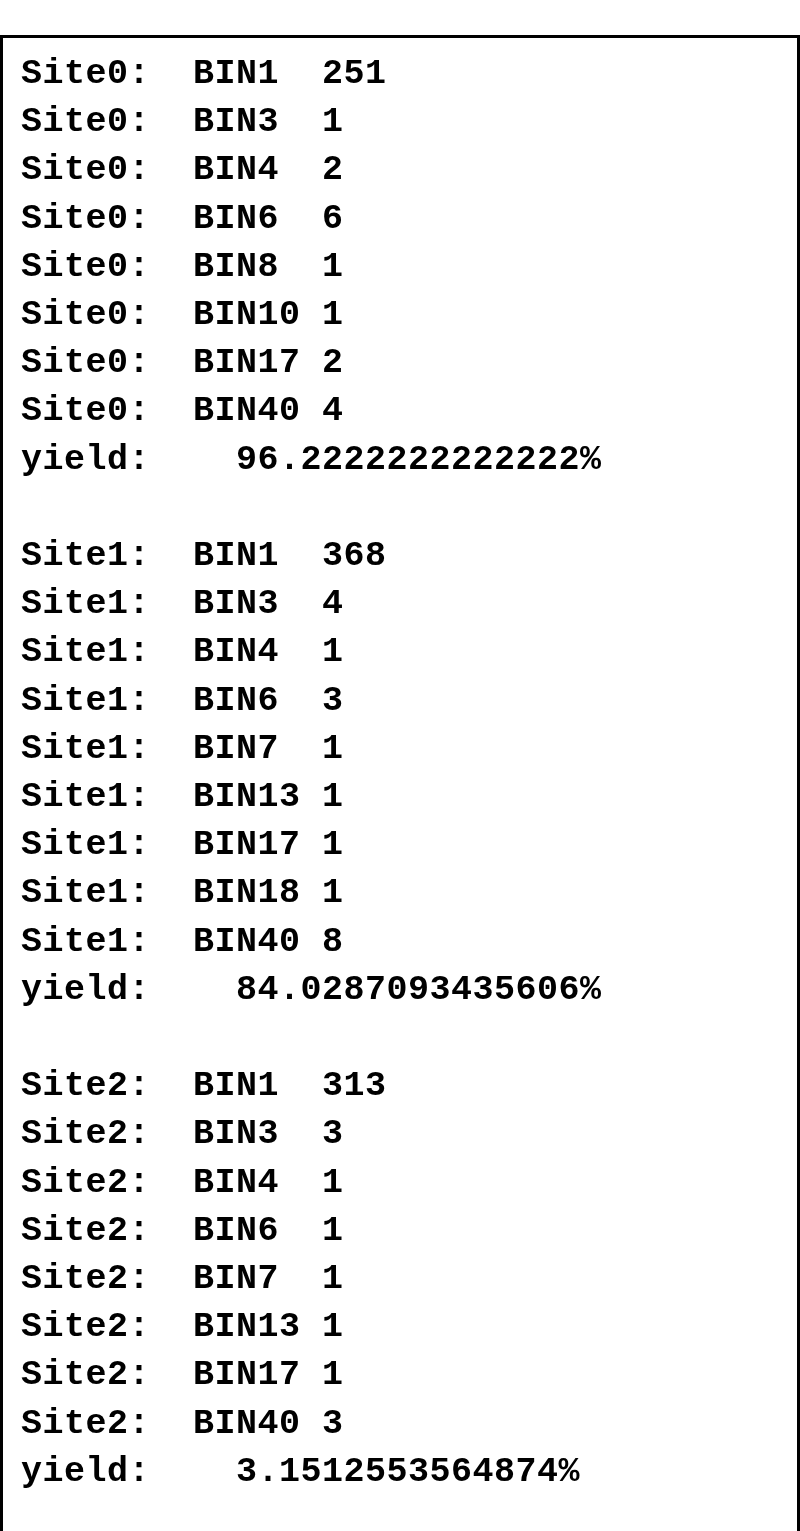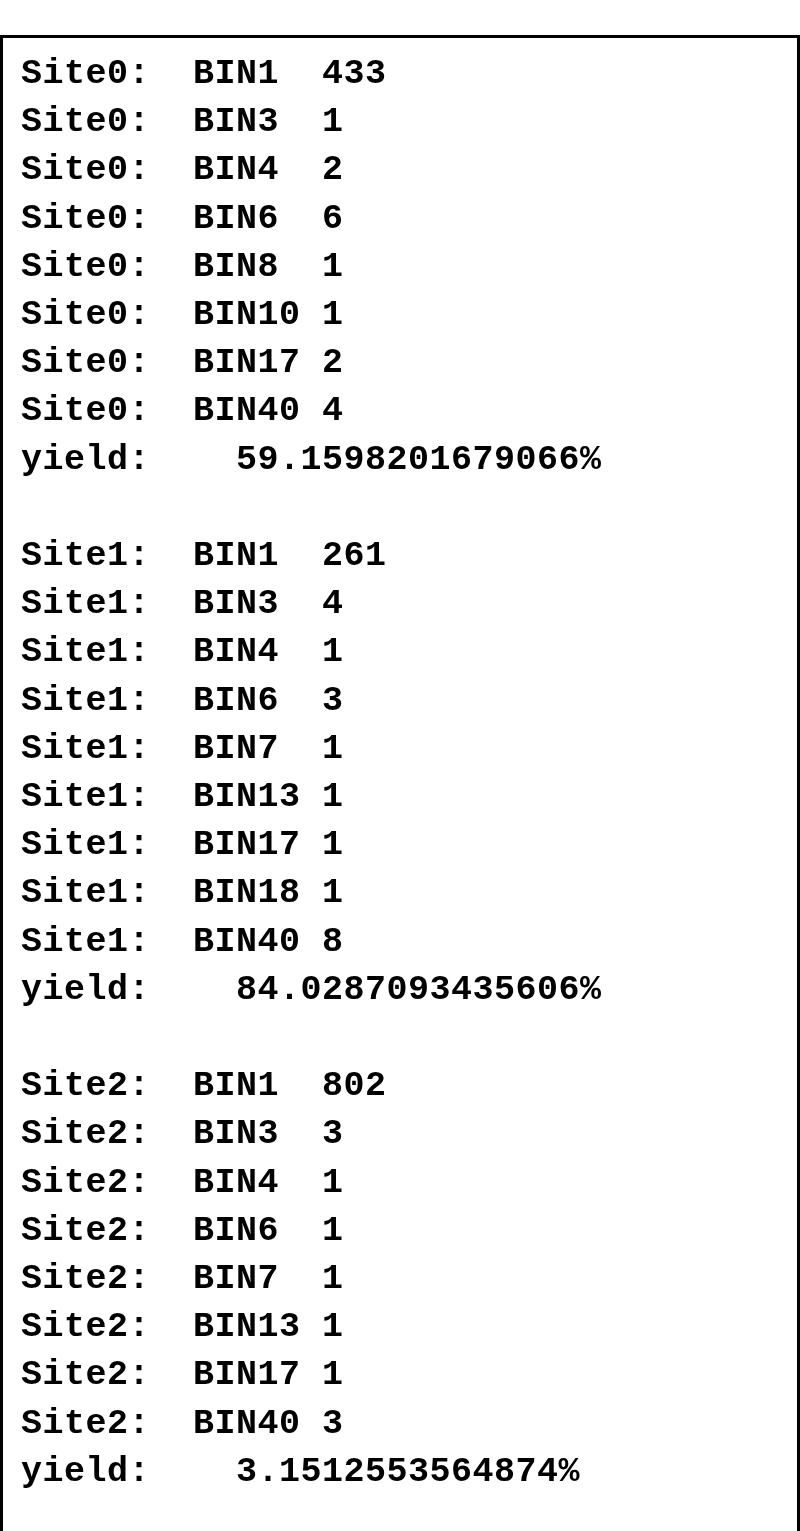--- a/index.html
+++ b/index.html
@@ -18,42 +18,42 @@
       line-height: 48.2px;
       white-space: pre;
       color: #000;
       letter-spacing: 0.5px;
       font-weight: 600;
     }
   </style>
 </head>
 <body>
 
-<pre class="terminal-output" id="term"><span><span>Site0:  </span><span>BIN1  </span><span>433</span></span>
+<pre class="terminal-output" id="term"><span><span>Site0:  </span><span>BIN1  </span><span>251</span></span>
 <span><span>Site0:  </span><span>BIN3  </span><span>1</span></span>
 <span><span>Site0:  </span><span>BIN4  </span><span>2</span></span>
 <span><span>Site0:  </span><span>BIN6  </span><span>6</span></span>
 <span><span>Site0:  </span><span>BIN8  </span><span>1</span></span>
 <span><span>Site0:  </span><span>BIN10 </span><span>1</span></span>
 <span><span>Site0:  </span><span>BIN17 </span><span>2</span></span>
 <span><span>Site0:  </span><span>BIN40 </span><span>4</span></span>
-<span><span>yield:    </span><span>59.1598201679066%</span></span>
+<span><span>yield:    </span><span>96.2222222222222%</span></span>
 
-<span><span>Site1:  </span><span>BIN1  </span><span>261</span></span>
+<span><span>Site1:  </span><span>BIN1  </span><span>368</span></span>
 <span><span>Site1:  </span><span>BIN3  </span><span>4</span></span>
 <span><span>Site1:  </span><span>BIN4  </span><span>1</span></span>
 <span><span>Site1:  </span><span>BIN6  </span><span>3</span></span>
 <span><span>Site1:  </span><span>BIN7  </span><span>1</span></span>
 <span><span>Site1:  </span><span>BIN13 </span><span>1</span></span>
 <span><span>Site1:  </span><span>BIN17 </span><span>1</span></span>
 <span><span>Site1:  </span><span>BIN18 </span><span>1</span></span>
 <span><span>Site1:  </span><span>BIN40 </span><span>8</span></span>
 <span><span>yield:    </span><span>84.0287093435606%</span></span>
 
-<span><span>Site2:  </span><span>BIN1  </span><span>802</span></span>
+<span><span>Site2:  </span><span>BIN1  </span><span>313</span></span>
 <span><span>Site2:  </span><span>BIN3  </span><span>3</span></span>
 <span><span>Site2:  </span><span>BIN4  </span><span>1</span></span>
 <span><span>Site2:  </span><span>BIN6  </span><span>1</span></span>
 <span><span>Site2:  </span><span>BIN7  </span><span>1</span></span>
 <span><span>Site2:  </span><span>BIN13 </span><span>1</span></span>
 <span><span>Site2:  </span><span>BIN17 </span><span>1</span></span>
 <span><span>Site2:  </span><span>BIN40 </span><span>3</span></span>
 <span><span>yield:    </span><span>3.1512553564874%</span></span>
 </pre>
 

